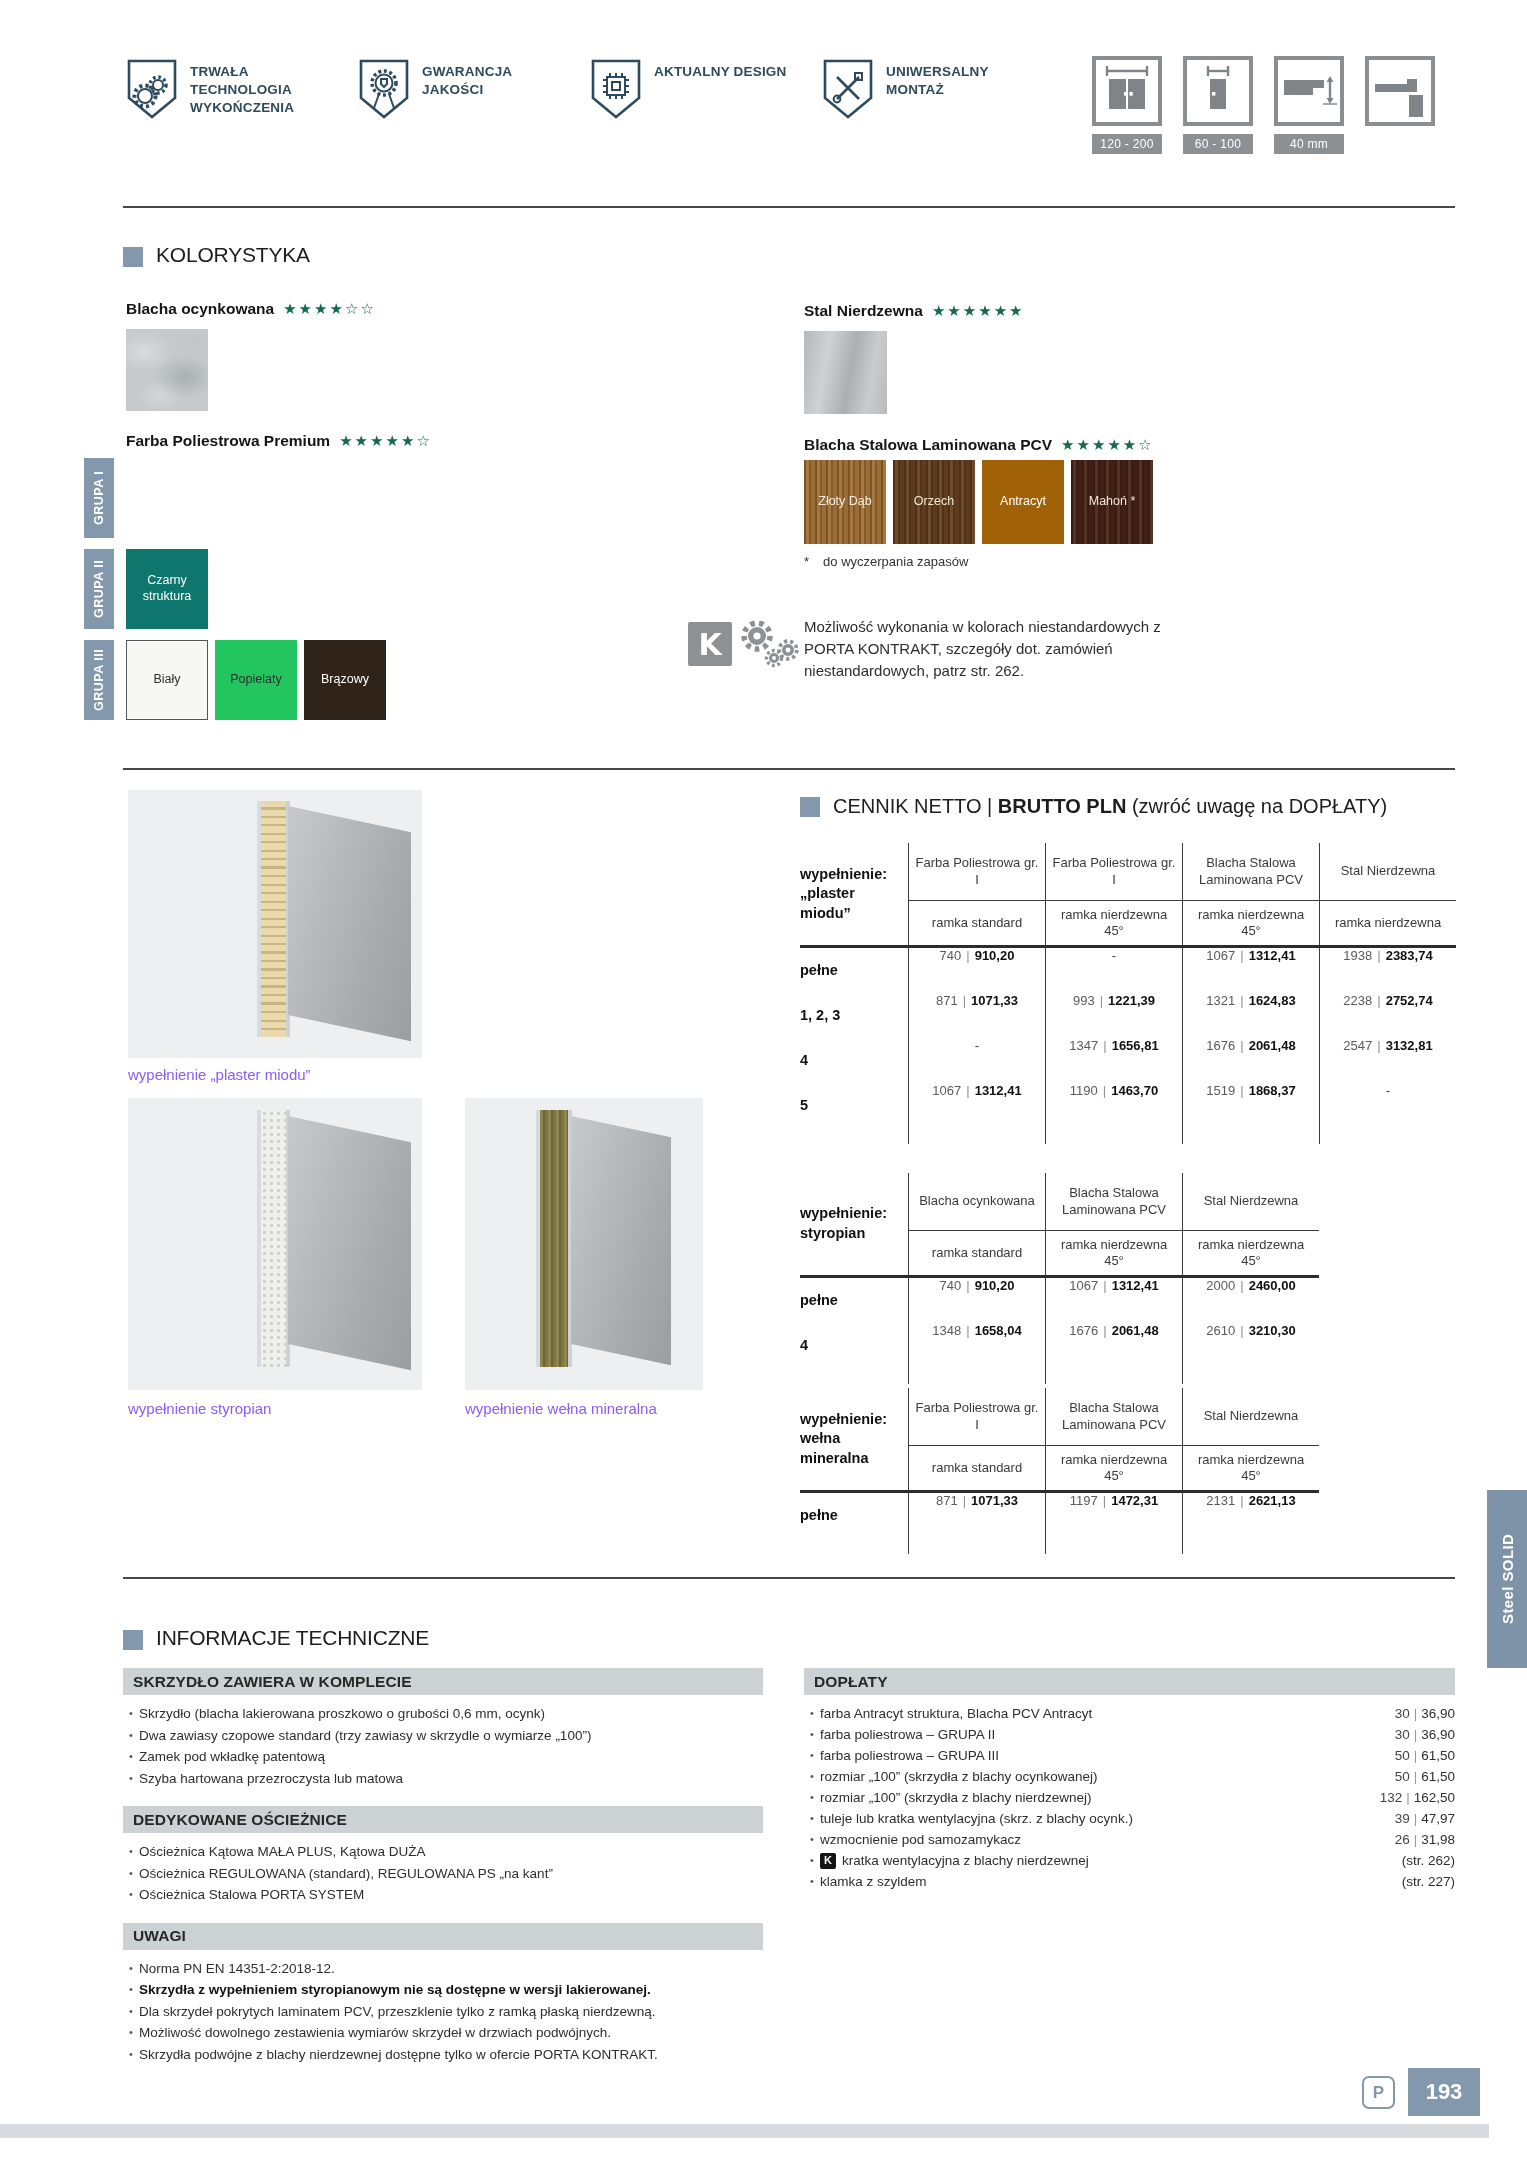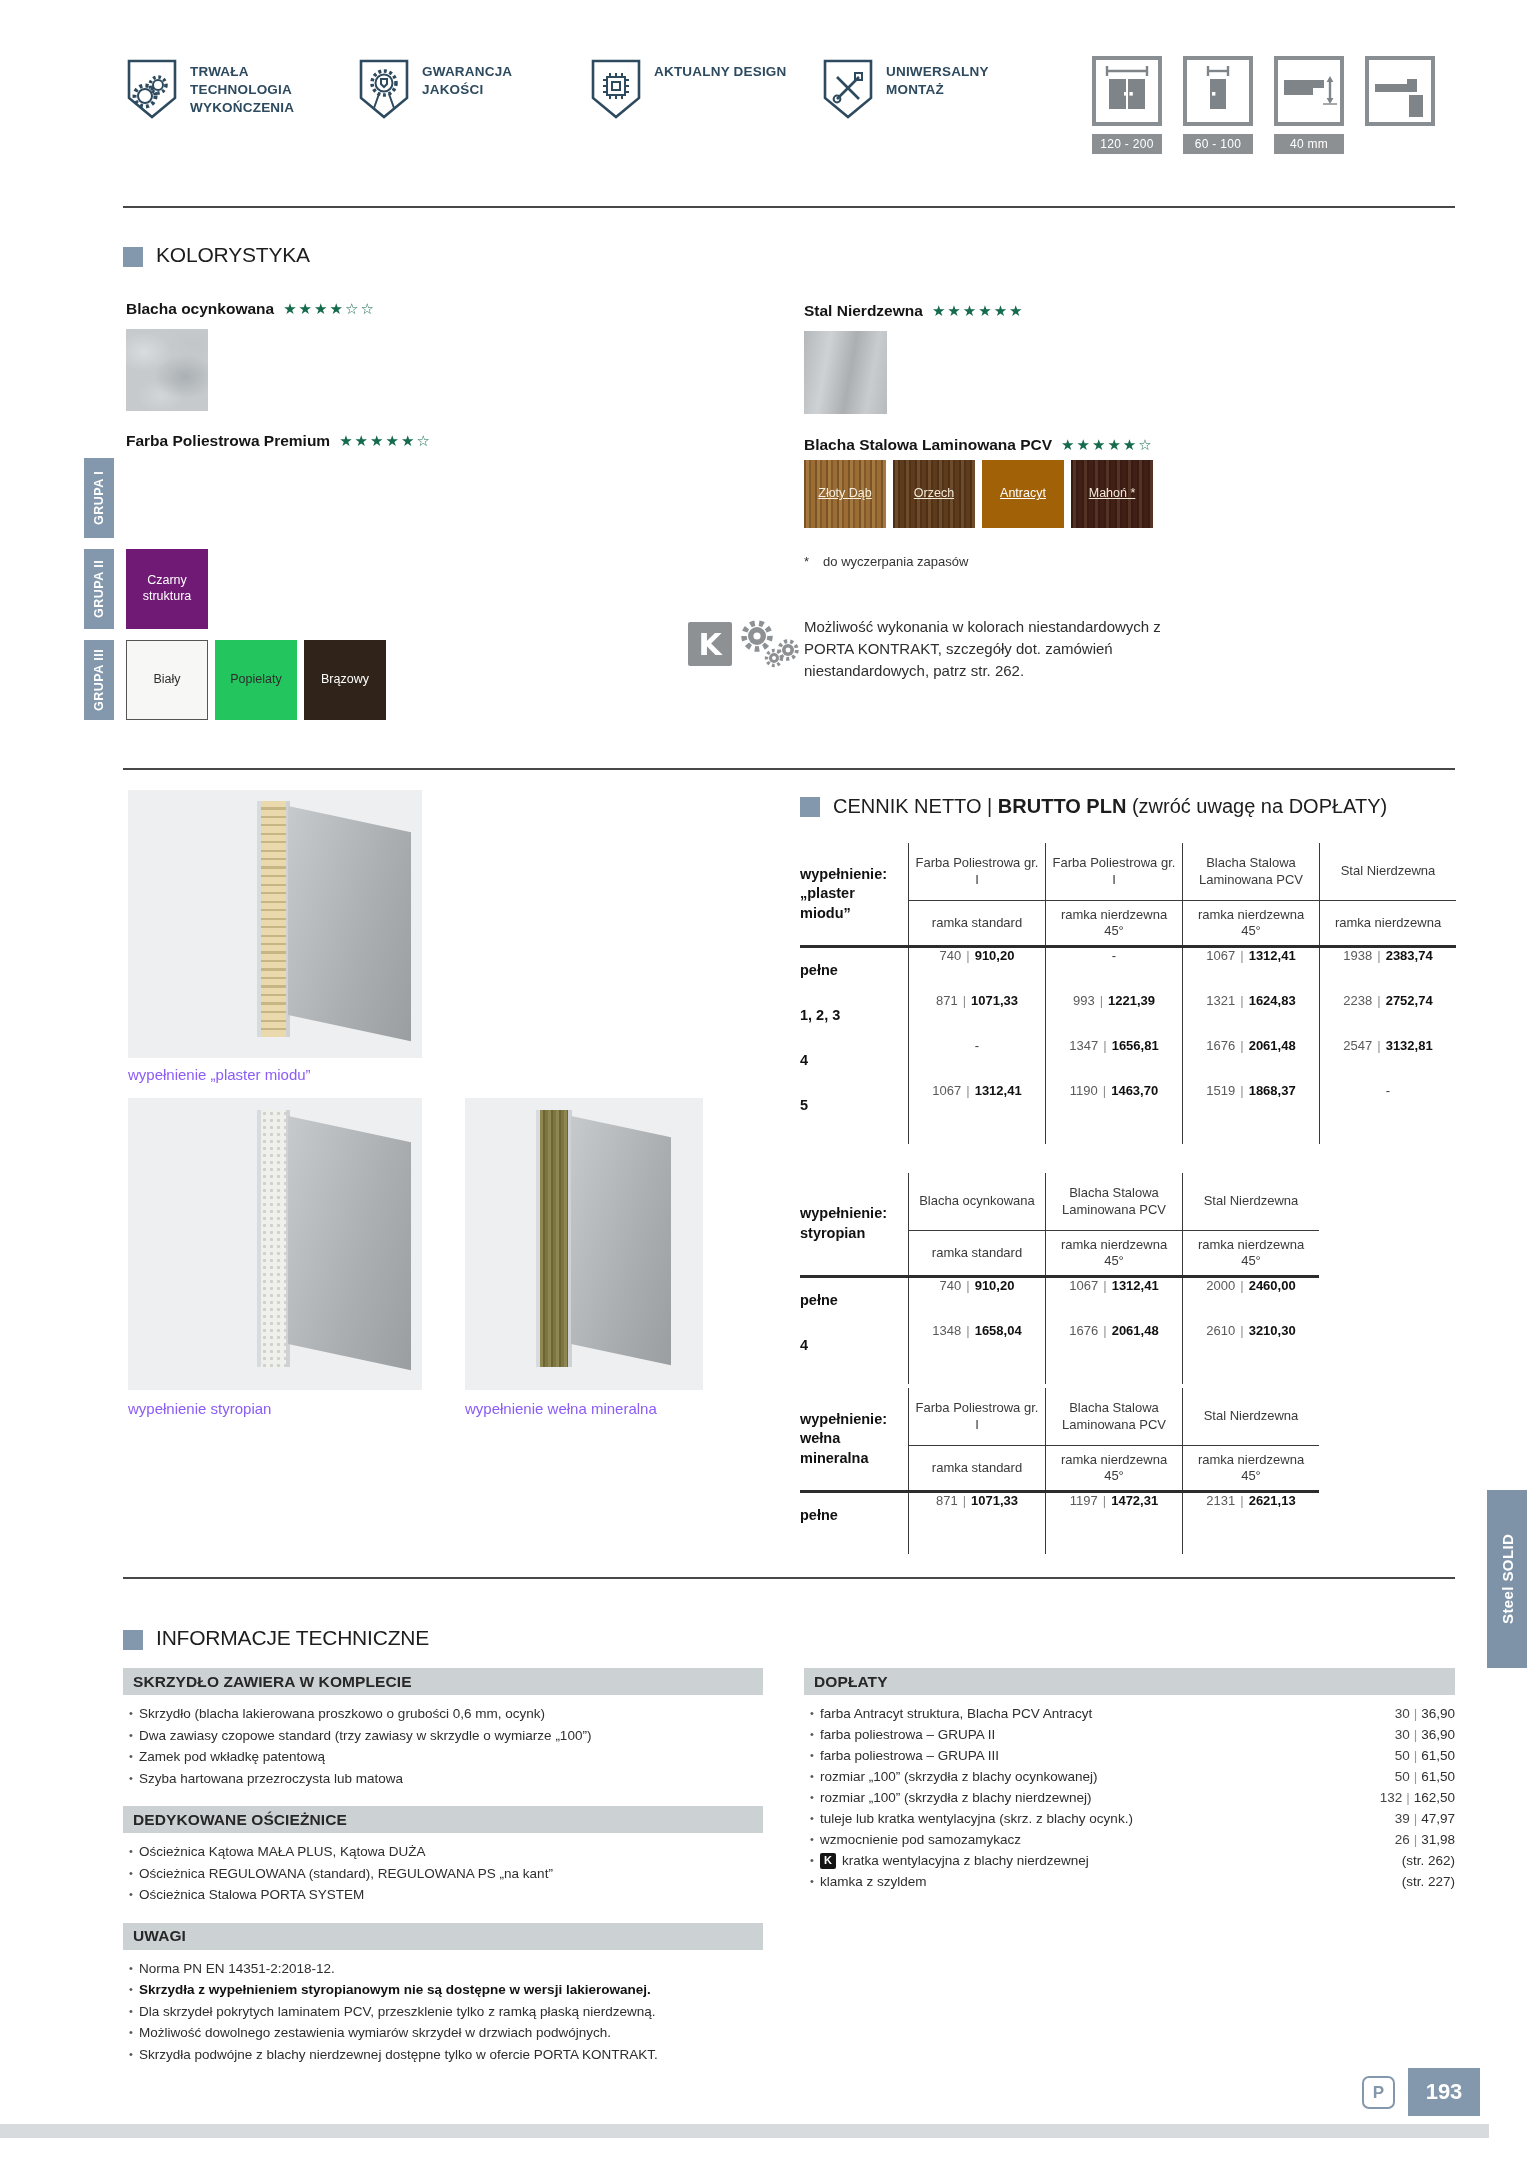--- a/index.html
+++ b/index.html
@@ -49,21 +49,21 @@
 
   .farba-groups{position:absolute;left:84px;top:458px;}
   .farba-row{display:flex;gap:12px;margin-bottom:11px;}
   .grupa-label{width:30px;height:80px;background:var(--accent);color:#fff;font-weight:bold;font-size:12.5px;
     display:flex;align-items:center;justify-content:center;writing-mode:vertical-rl;transform:rotate(180deg);letter-spacing:.5px;}
   .swatch-strip{display:flex;gap:7px;}
   .swatch{width:82px;height:80px;display:flex;align-items:center;justify-content:center;text-align:center;
     font-size:12.5px;line-height:1.25;padding:2px 5px;}
   .swatch.bordered{border:1px solid #555;}
   .pcv-strip{position:absolute;left:804px;top:460px;display:flex;gap:7px;}
-  .pcv-strip .swatch{height:68px;text-decoration:underline;}
+  .pcv-strip .swatch{height:84px;}
   .wood{background-image:repeating-linear-gradient(90deg,
       rgba(35,18,4,.28) 0 2px, rgba(255,228,175,.10) 2px 5px,
       rgba(18,9,0,.18) 5px 7px, rgba(255,255,255,0) 7px 11px);}
 
   .footnote{position:absolute;left:804px;top:554px;font-size:13px;color:#333;display:flex;gap:14px;}
 
   .kontrakt-k{position:absolute;left:688px;top:622px;width:44px;height:44px;background:#8d9194;border-radius:2px;
     color:#fff;font-weight:bold;font-size:30px;display:flex;align-items:center;justify-content:center;font-family:"DejaVu Sans",sans-serif;}
   .kontrakt-gears{position:absolute;left:737px;top:616px;}
   .kontrakt-note{position:absolute;left:804px;top:616px;width:390px;font-size:15px;line-height:22px;color:#2e2e2e;}
@@ -234,21 +234,21 @@
     <span>Farba Poliestrowa Premium</span>
     <span class="stars">★★★★★☆</span>
   </div>
   <div class="farba-groups" id="farba-groups">
       <div class="farba-row">
         <div class="grupa-label">GRUPA I</div>
       </div>
       <div class="farba-row">
         <div class="grupa-label">GRUPA II</div>
         <div class="swatch-strip">
-          <div class="swatch" style="background: #701a75; color: rgb(255, 255, 255);">Czarny struktura</div>
+          <div class="swatch" style="background: #0f766e; color: rgb(255, 255, 255);">Czarny struktura</div>
         </div>
       </div>
       <div class="farba-row">
         <div class="grupa-label">GRUPA III</div>
         <div class="swatch-strip">
           <div class="swatch bordered" style="background: rgb(247, 247, 245); color: rgb(46, 46, 46);">Biały</div>
           <div class="swatch" style="background: #22c55e; color: rgb(46, 46, 46);">Popielaty</div>
           <div class="swatch" style="background: rgb(47, 35, 26); color: rgb(255, 255, 255);">Brązowy</div>
         </div>
       </div>

